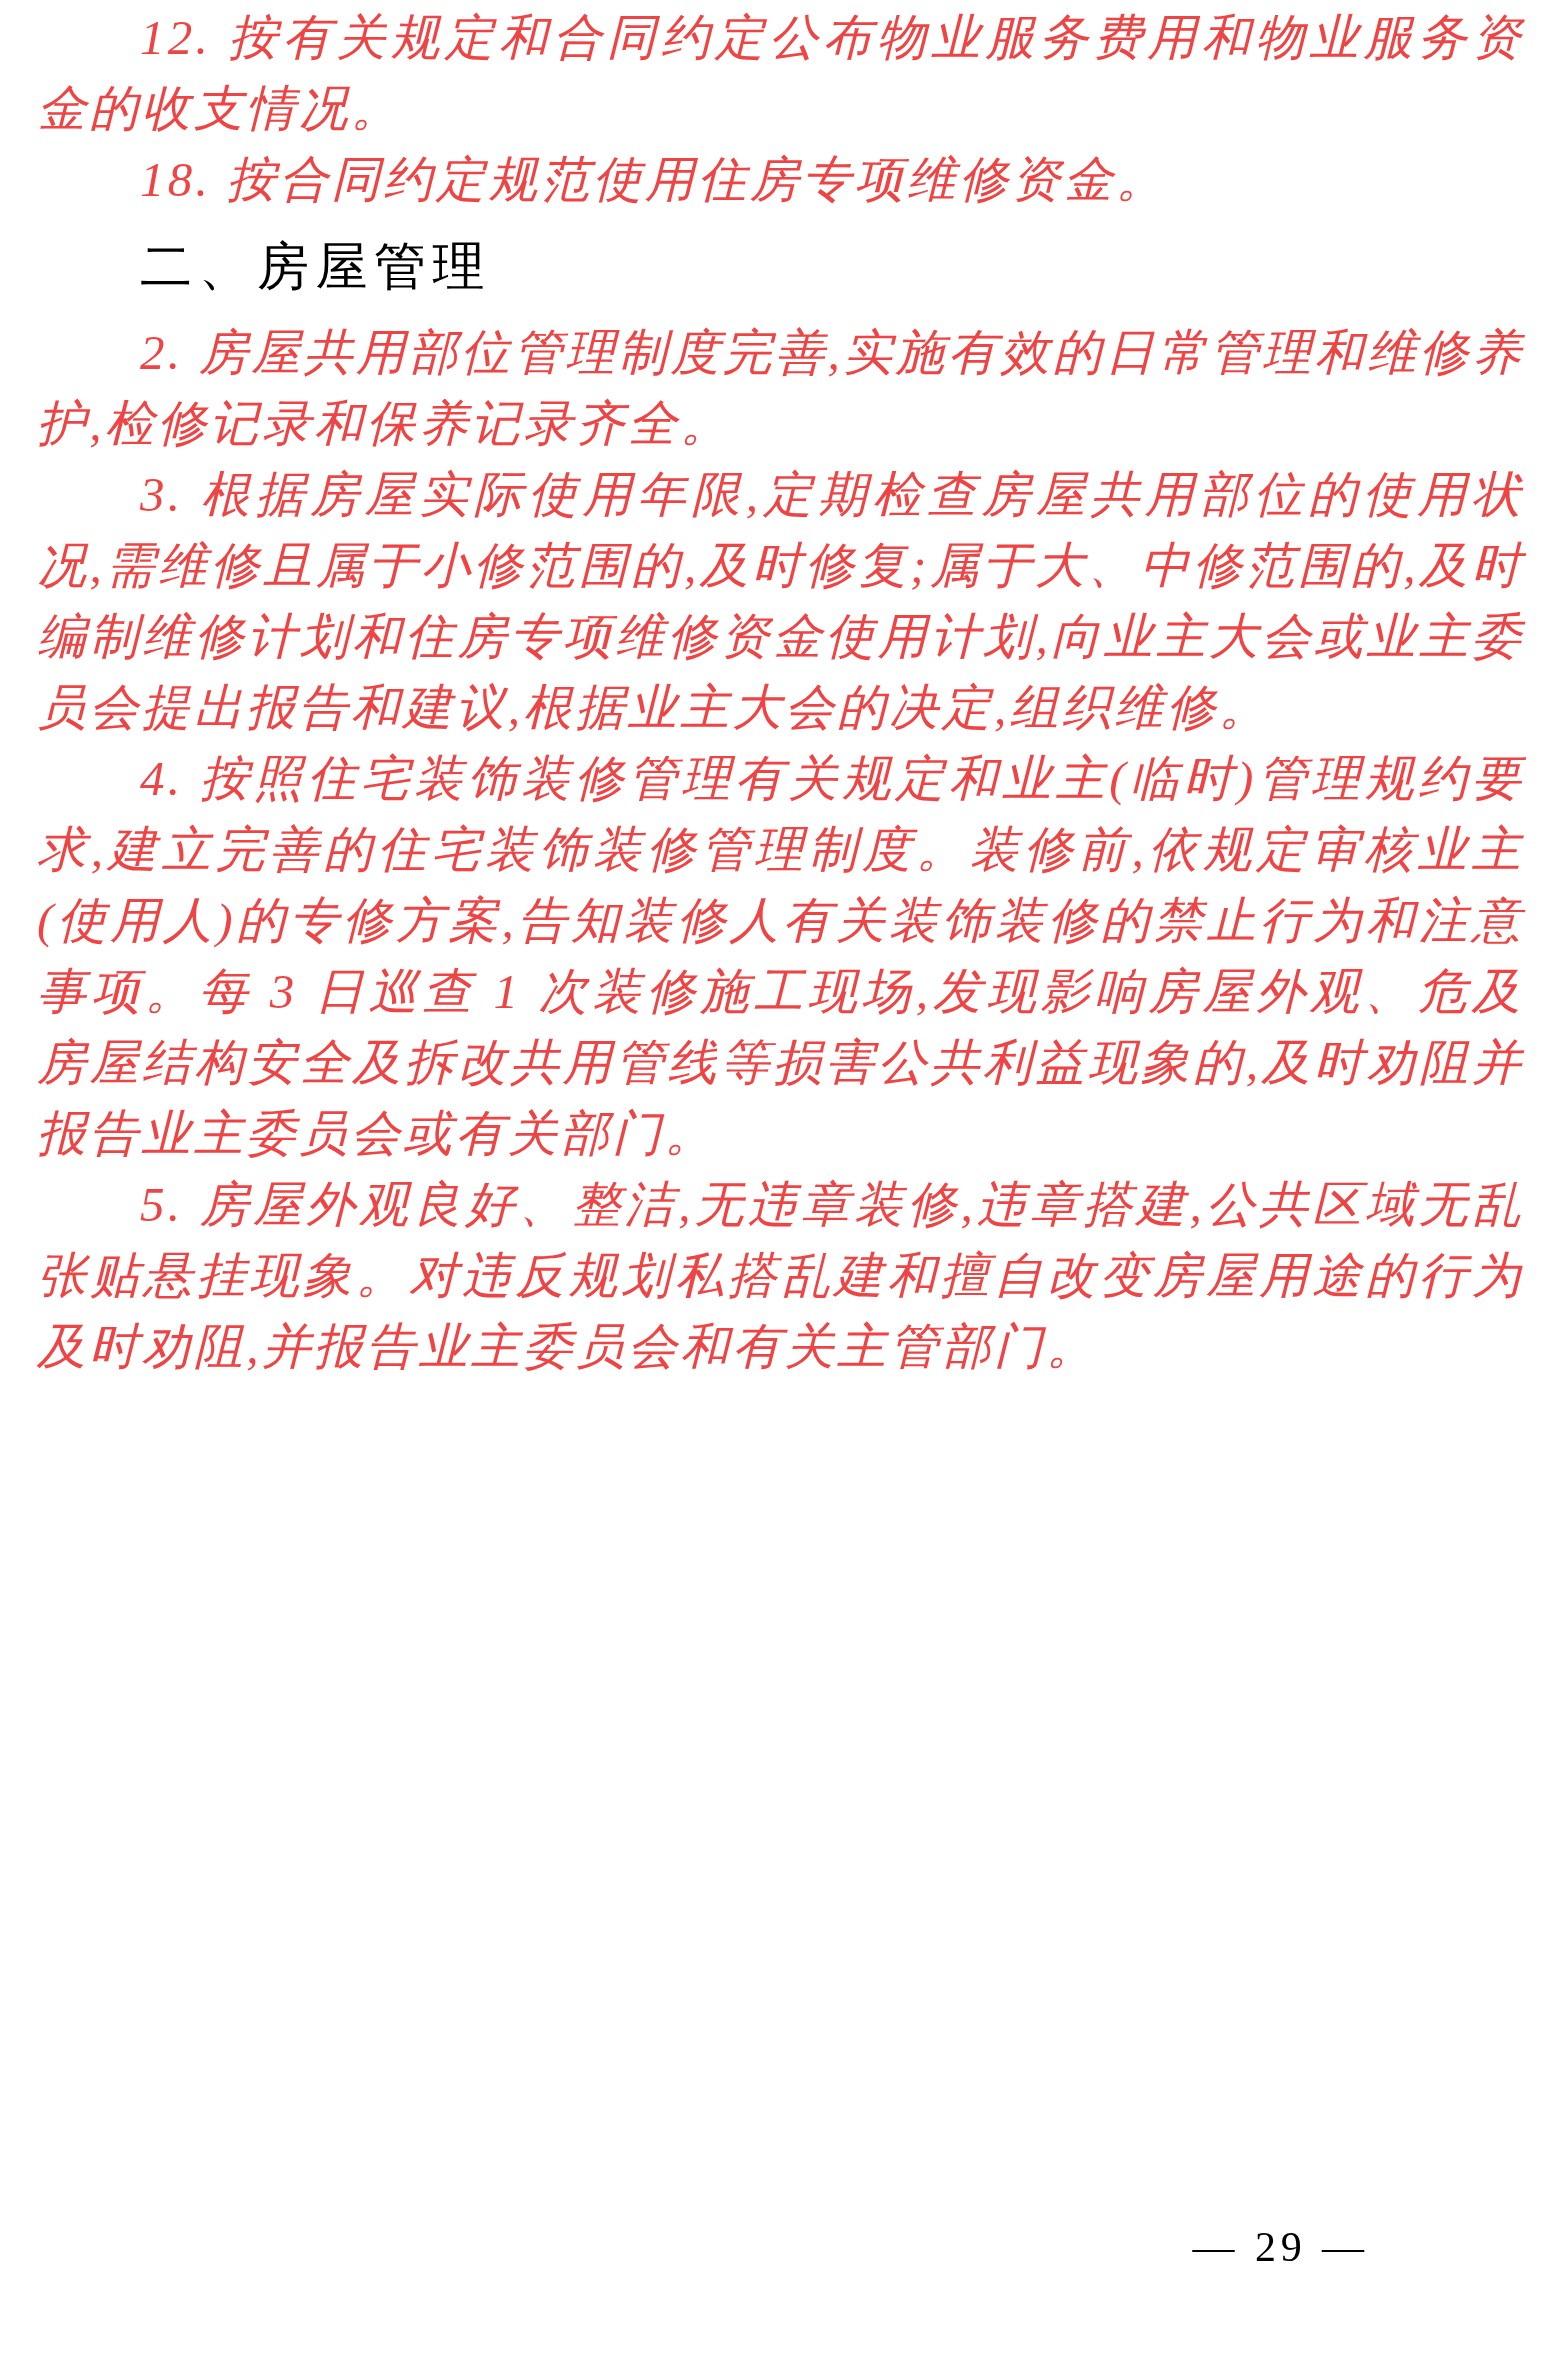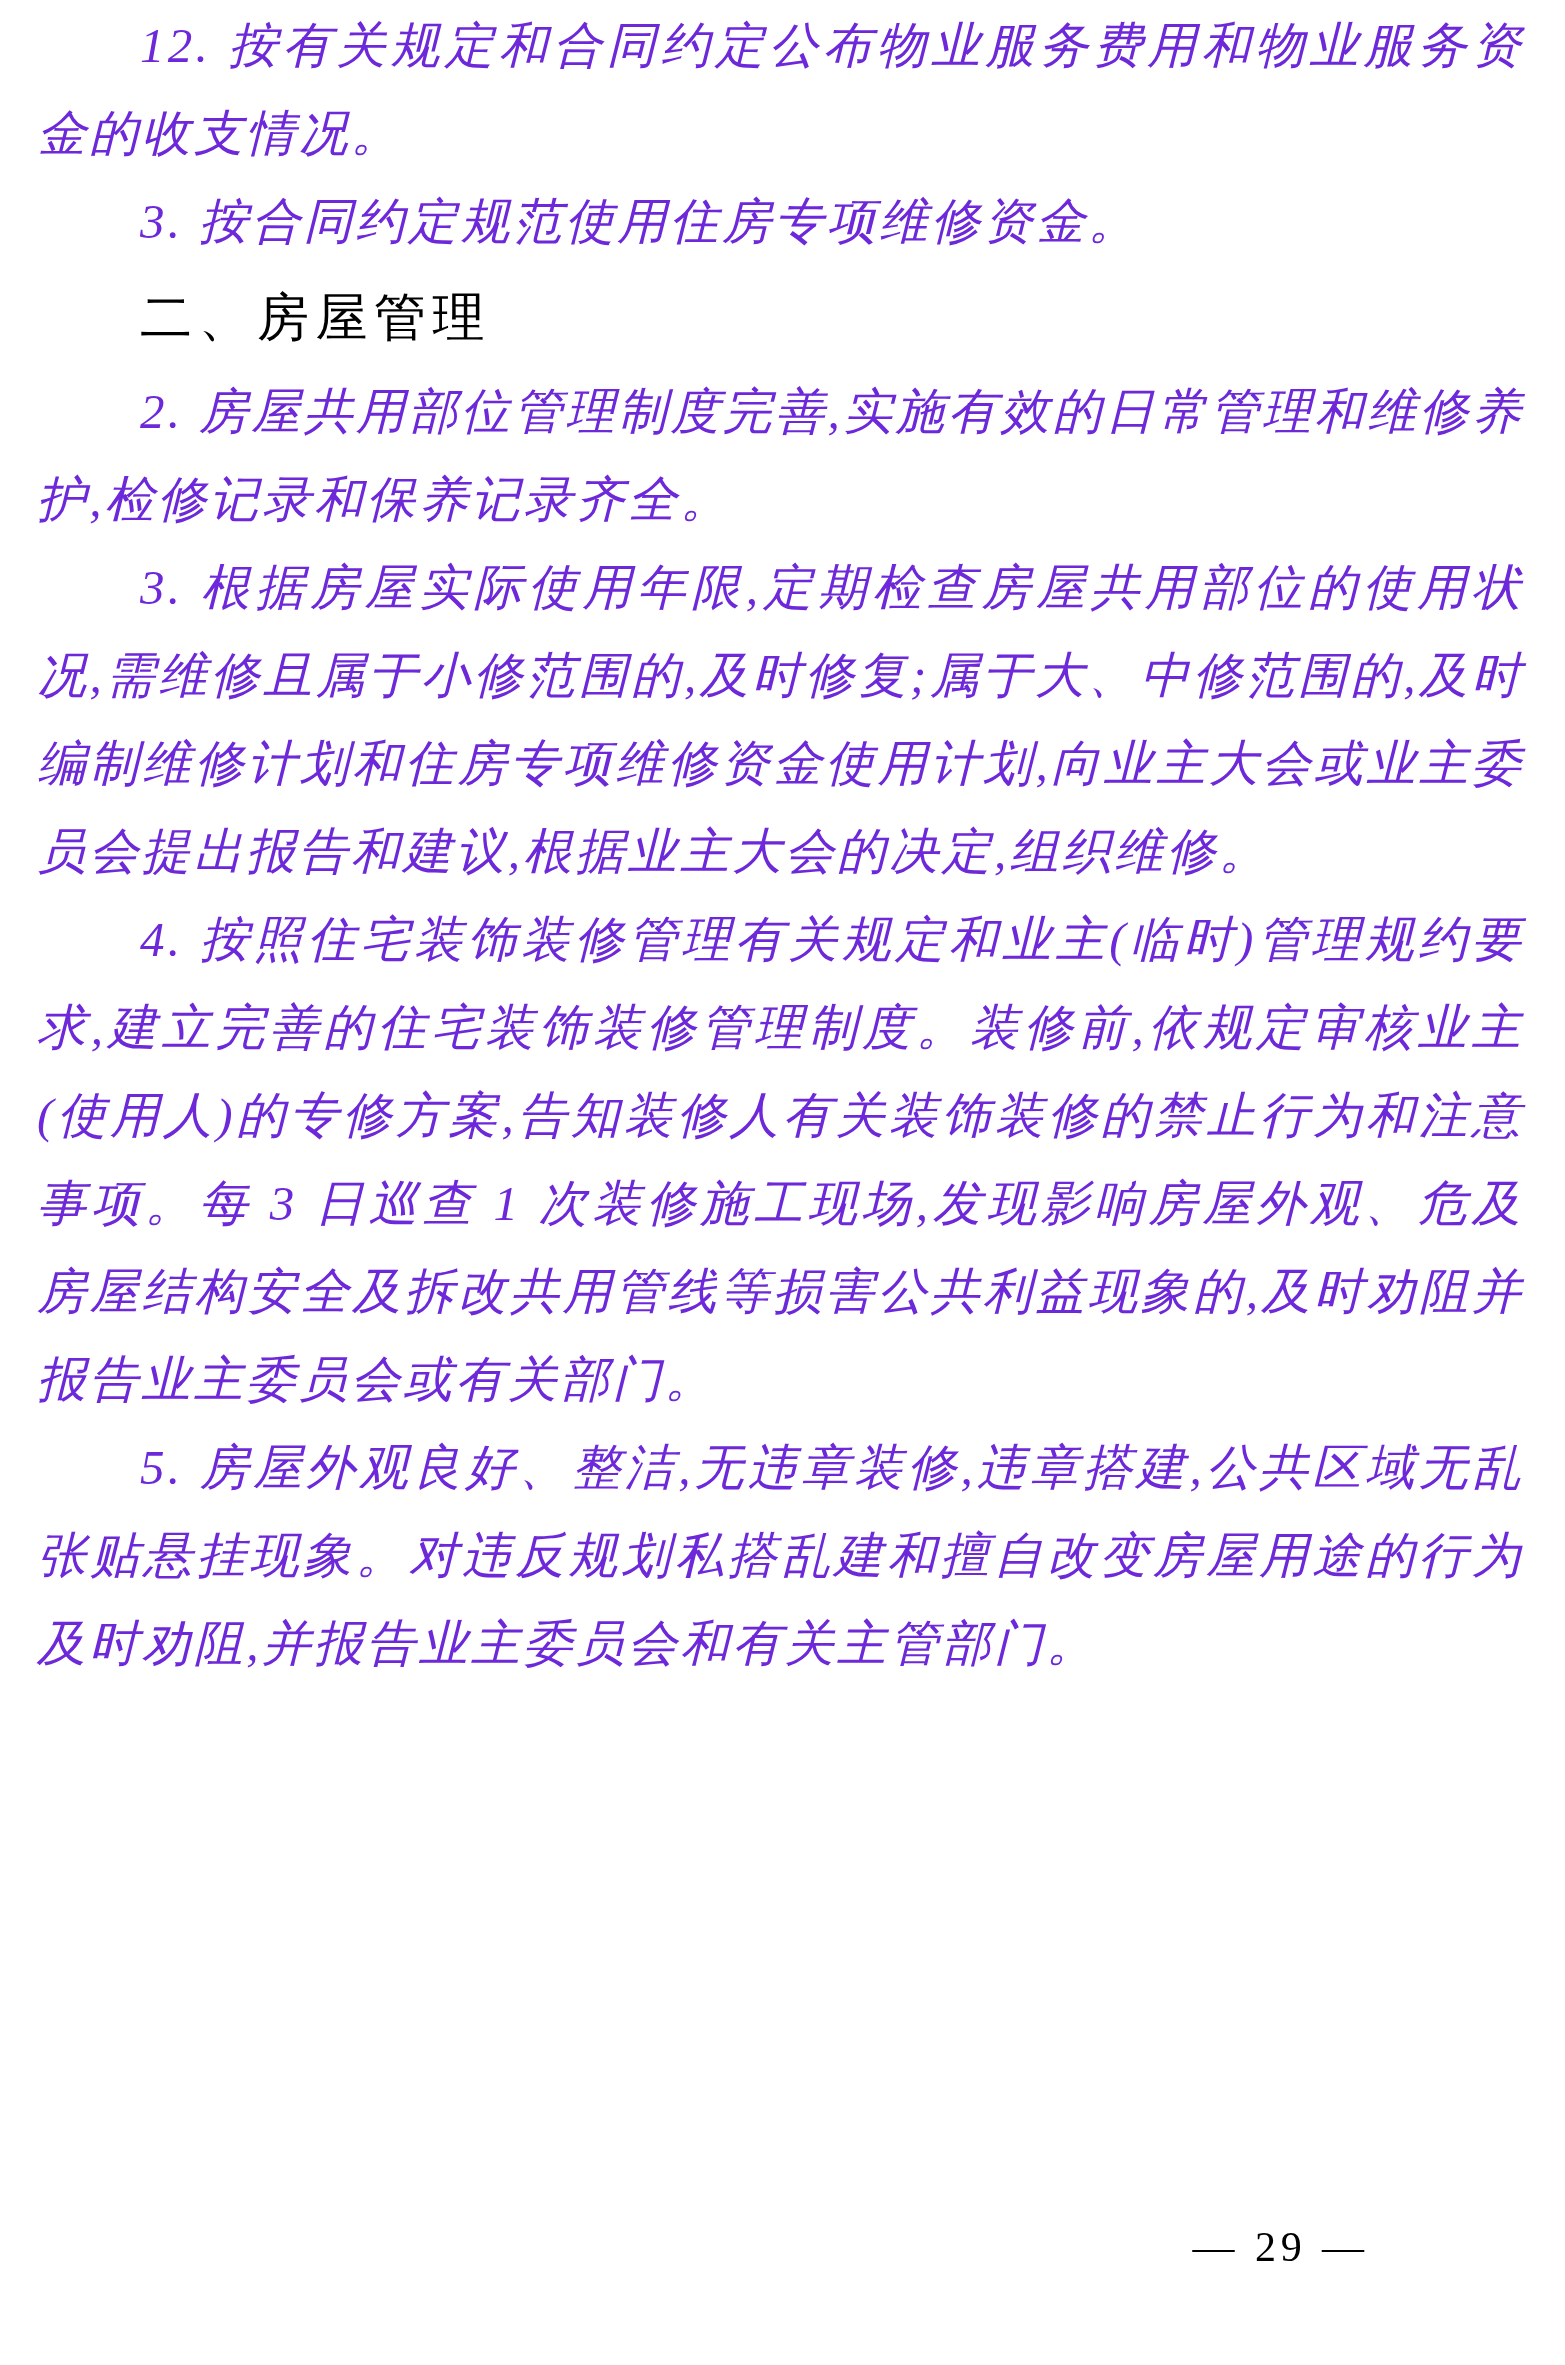--- a/index.html
+++ b/index.html
@@ -19,28 +19,28 @@
   .body-text {
     position: absolute;
     left: 37px;
     top: 1.6px;
     width: 1487px;
   }
   .para {
     margin: 0;
     padding: 0;
     font-size: 49px;
-    line-height: 88px;
+    line-height: 71px;
     letter-spacing: 3.3px;
     text-indent: 103px;
     text-align: justify;
     text-align-last: left;
     font-style: italic;
     font-weight: normal;
-    color: #6d28d9;
+    color: #ef4444;
   }
   .heading {
     margin: 0;
     padding: 0;
     font-family: "Liberation Sans", "DejaVu Sans", sans-serif;
     font-style: normal;
     font-weight: normal;
     font-size: 52px;
     line-height: 102px;
     letter-spacing: 6.5px;
@@ -60,21 +60,21 @@
     color: #000000;
     white-space: nowrap;
   }
 </style>
 </head>
 <body>
 
 <div class="page">
   <div class="body-text">
     <p class="para">12. 按有关规定和合同约定公布物业服务费用和物业服务资金的收支情况。</p>
-    <p class="para">3. 按合同约定规范使用住房专项维修资金。</p>
+    <p class="para">18. 按合同约定规范使用住房专项维修资金。</p>
     <h2 class="heading">二、房屋管理</h2>
     <p class="para">2. 房屋共用部位管理制度完善,实施有效的日常管理和维修养护,检修记录和保养记录齐全。</p>
     <p class="para">3. 根据房屋实际使用年限,定期检查房屋共用部位的使用状况,需维修且属于小修范围的,及时修复;属于大、中修范围的,及时编制维修计划和住房专项维修资金使用计划,向业主大会或业主委员会提出报告和建议,根据业主大会的决定,组织维修。</p>
     <p class="para">4. 按照住宅装饰装修管理有关规定和业主(临时)管理规约要求,建立完善的住宅装饰装修管理制度。装修前,依规定审核业主(使用人)的专修方案,告知装修人有关装饰装修的禁止行为和注意事项。每 3 日巡查 1 次装修施工现场,发现影响房屋外观、危及房屋结构安全及拆改共用管线等损害公共利益现象的,及时劝阻并报告业主委员会或有关部门。</p>
     <p class="para">5. 房屋外观良好、整洁,无违章装修,违章搭建,公共区域无乱张贴悬挂现象。对违反规划私搭乱建和擅自改变房屋用途的行为及时劝阻,并报告业主委员会和有关主管部门。</p>
   </div>
   <div class="page-number">— 29 —</div>
 </div>
 
 

